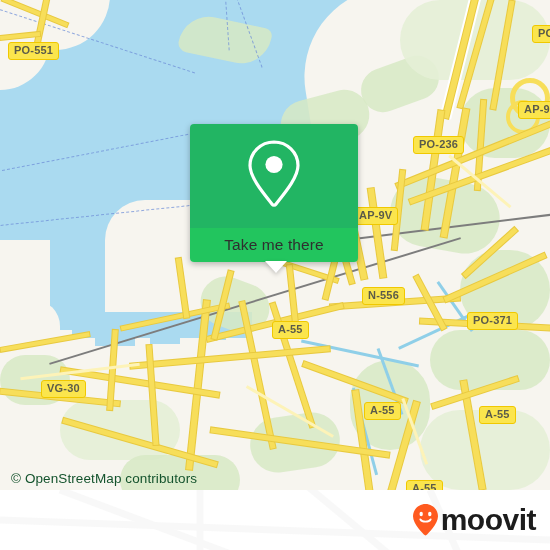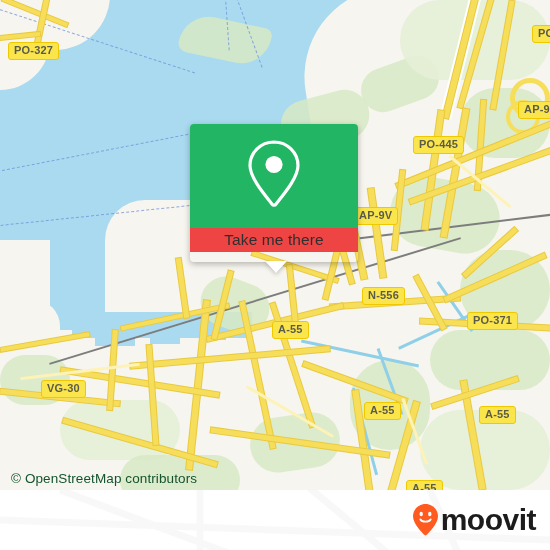--- a/index.html
+++ b/index.html
@@ -32,21 +32,21 @@
   }
 
   
   .card{
     position:absolute;left:190px;top:124px;width:168px;height:138px;
     border-radius:4px;overflow:hidden;
     box-shadow:0 2px 6px rgba(0,0,0,.28);
   }
   .card-top{height:104px;background:#22b563;display:flex;align-items:center;justify-content:center;}
   .card-bottom{
-    height:24px;background:#ef4444;display:flex;align-items:center;justify-content:center;
+    height:34px;background:#22c55e;display:flex;align-items:center;justify-content:center;
   }
   .card-bottom span{font-size:15.5px;color:#2f2f2f;letter-spacing:.1px;}
   .card-tail{
     position:absolute;left:265px;top:261px;width:0;height:0;
     border-left:11px solid transparent;border-right:11px solid transparent;
     border-top:12px solid #ffffff;
     filter:drop-shadow(0 2px 2px rgba(0,0,0,.20));
   }
 
   
@@ -177,24 +177,24 @@
     <div class="road" style="left:330px;top:240px;width:5px;height:60px;transform:rotate(14deg);"></div>
     <div class="roadm" style="left:20px;top:370px;width:120px;height:2.5px;transform:rotate(-7deg);"></div>
     <div class="roadm" style="left:240px;top:410px;width:100px;height:2.5px;transform:rotate(30deg);"></div>
     <div class="roadm" style="left:380px;top:430px;width:70px;height:2.5px;transform:rotate(70deg);"></div>
     <div class="roadm" style="left:440px;top:180px;width:80px;height:2.5px;transform:rotate(40deg);"></div>
 
     <div class="road" style="left:0px;top:10px;width:70px;height:4px;transform:rotate(22deg);"></div>
     <div class="road" style="left:40px;top:-6px;width:5px;height:50px;transform:rotate(12deg);"></div>
     <div class="road" style="left:0px;top:34px;width:40px;height:4px;transform:rotate(-6deg);"></div>
 
-    <div class="shield" style="left:8px;top:42px;">PO-327</div>
+    <div class="shield" style="left:8px;top:42px;">PO-551</div>
     <div class="shield" style="left:532px;top:25px;">PO-</div>
     <div class="shield" style="left:518px;top:101px;">AP-9</div>
-    <div class="shield" style="left:413px;top:136px;">PO-445</div>
+    <div class="shield" style="left:413px;top:136px;">PO-236</div>
     <div class="shield" style="left:353px;top:207px;">AP-9V</div>
     <div class="shield" style="left:362px;top:287px;">N-556</div>
     <div class="shield" style="left:467px;top:312px;">PO-371</div>
     <div class="shield" style="left:272px;top:321px;">A-55</div>
     <div class="shield" style="left:41px;top:380px;">VG-30</div>
     <div class="shield" style="left:364px;top:402px;">A-55</div>
     <div class="shield" style="left:479px;top:406px;">A-55</div>
     <div class="shield" style="left:406px;top:480px;">A-55</div>
 
   </div>

